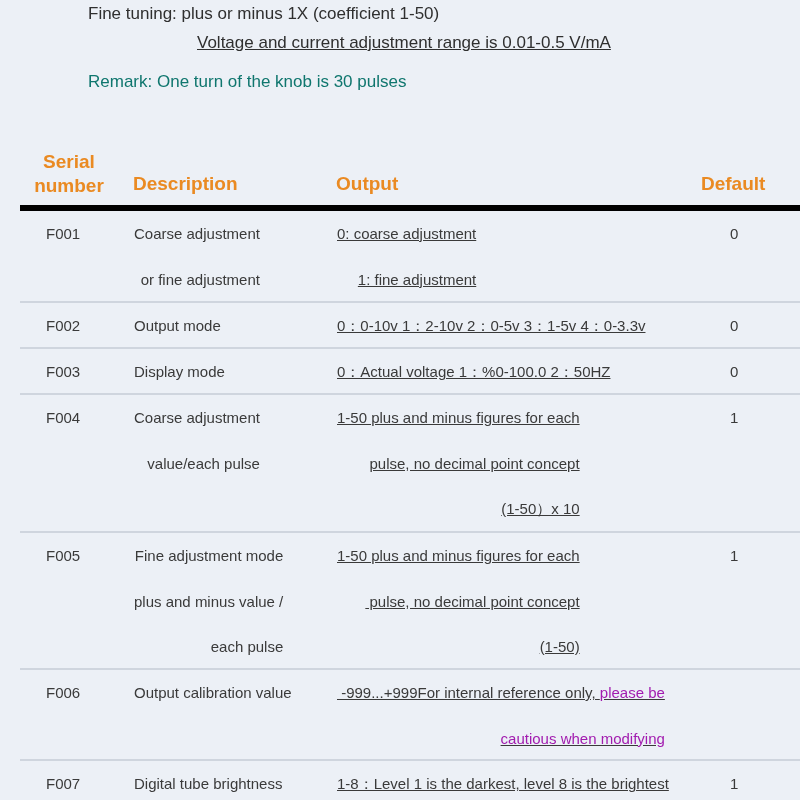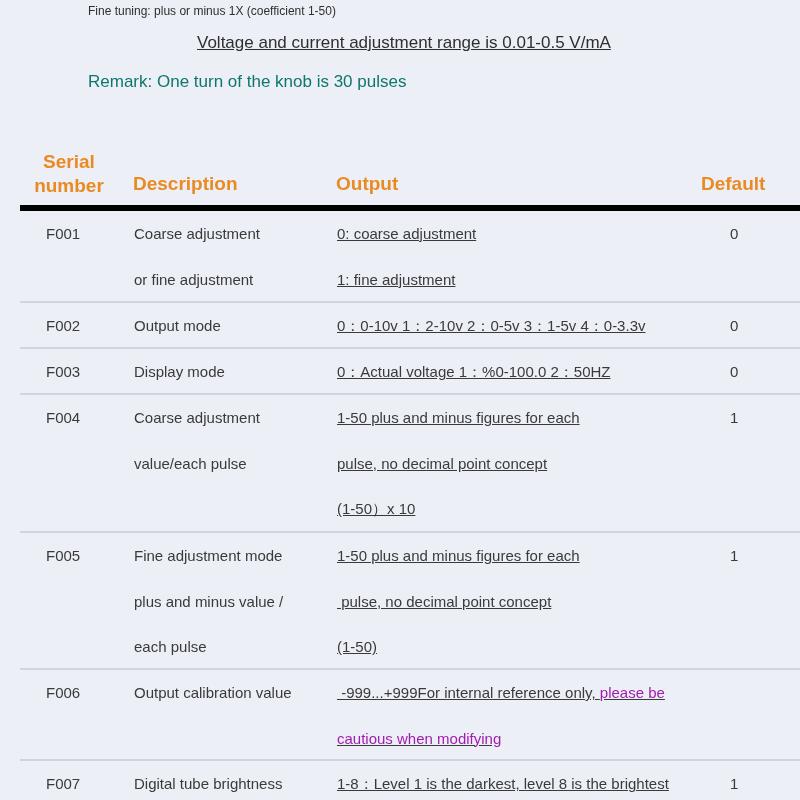--- a/index.html
+++ b/index.html
@@ -18,21 +18,21 @@
     .intro {
       position: absolute;
       left: 0;
       top: 0;
       width: 800px;
     }
     .intro .line1 {
       position: absolute;
       left: 88px;
       top: 4px;
-      font-size: 12px;
+      font-size: 17px;
       color: #2f2f2f;
       white-space: nowrap;
     }
     .intro .line2 {
       position: absolute;
       left: 197px;
       top: 33px;
       font-size: 17px;
       color: #2f2f2f;
       white-space: nowrap;
@@ -73,20 +73,21 @@
     }
     .thead .h-desc { left: 113px; top: 25px; }
     .thead .h-rem { left: 316px; top: 25px; }
     .thead .h-def { left: 681px; top: 25px; }
 
     .row {
       position: relative;
       border-bottom: 2px solid #cfd5de;
       font-size: 15px;
       color: #3a3a3a;
+      text-align: right;
     }
     .row .cell {
       position: absolute;
       top: 0;
     }
     .row .c-serial { left: 26px; }
     .row .c-desc { left: 114px; }
     .row .c-rem { left: 317px; text-decoration: underline; }
     .row .c-def { left: 710px; }
     .row .ln {

